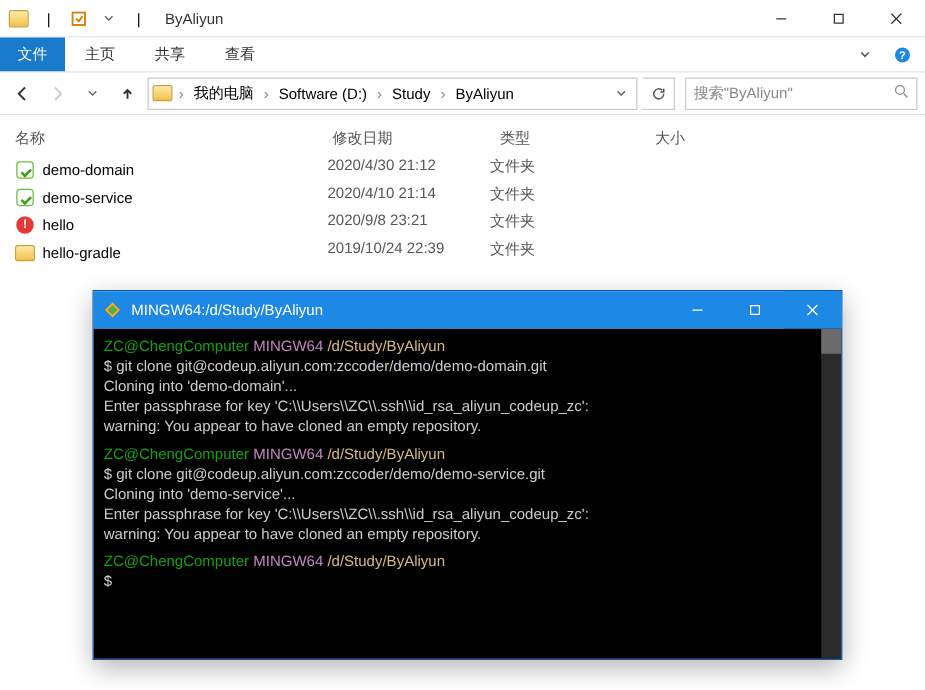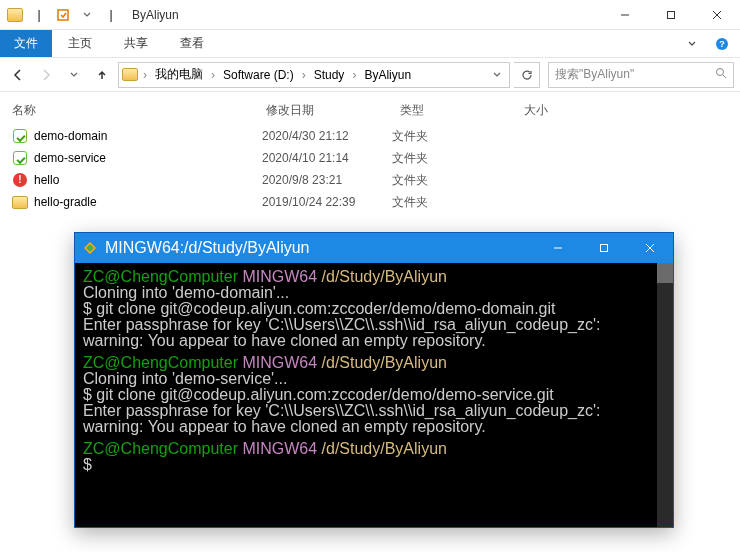--- a/index.html
+++ b/index.html
@@ -29,40 +29,40 @@
 .refresh{width:26px;height:26px;border:1px solid #ccc;border-left:none;margin-right:4px;display:flex;align-items:center;justify-content:center;color:#555}
 .searchbox{width:186px;height:26px;border:1px solid #ccc;display:flex;align-items:center;font-size:12px;color:#888;padding:0 6px}
 .searchbox .stext{flex:1}
 .content{position:relative}
 .cols{display:flex;font-size:12px;color:#555;padding:10px 12px 6px;gap:4px}
 .cols .c1{width:250px}
 .cols .c2{width:130px}
 .cols .c3{width:120px}
 .cols .c4{width:120px}
 .rows{font-size:12px;padding:0 12px}
-.row{display:flex;align-items:center;height:22px}
+.row{display:flex;height:22px}
 .row .c1{width:250px;display:flex;align-items:center;gap:6px}
 .row .c2{width:130px;color:#555}
 .row .c3{width:120px;color:#555}
 .row .c4{width:120px;color:#555}
 .ico{width:16px;height:16px;display:inline-flex;align-items:center;justify-content:center}
 .ico-folder{width:16px;height:13px;background:linear-gradient(#ffe9a6,#f2c14e);border:1px solid #caa23b;border-radius:2px;position:relative}
 .ico-green{width:14px;height:14px;border-radius:3px;background:#fff;border:1px solid #6bbf3a;position:relative}
 .ico-green::after{content:"";position:absolute;left:3px;top:5px;width:6px;height:3px;border-left:2px solid #3a9e18;border-bottom:2px solid #3a9e18;transform:rotate(-45deg)}
 .ico-red{width:14px;height:14px;border-radius:50%;background:#e53935;position:relative}
 .ico-red::after{content:"!";position:absolute;left:0;right:0;text-align:center;color:#fff;font-size:10px;line-height:14px;font-weight:bold}
 
 .term{position:absolute;left:74px;top:232px;width:600px;height:296px;border:1px solid #0a5ab4;box-shadow:0 6px 20px rgba(0,0,0,.3);display:flex;flex-direction:column}
-.term-title{height:30px;background:#1e88e5;color:#fff;display:flex;align-items:center;font-size:16px;padding-left:6px}
+.term-title{height:30px;background:#1e88e5;color:#fff;display:flex;align-items:center;font-size:12px;padding-left:6px}
 .term-title .ticon{width:18px;height:18px;margin-right:6px;display:flex;align-items:center;justify-content:center}
 .term-title .ttext{flex:1}
 .term-title .tbtns{display:flex}
 .term-title .tbtn{width:46px;height:30px;display:flex;align-items:center;justify-content:center;color:#fff}
 .term-title .tbtn.tclose{background:#1e88e5}
-.term-body{flex:1;background:#000;color:#ccc;font-family:Consolas,monospace;font-size:16px;line-height:16px;padding:6px 8px;overflow:hidden;position:relative}
+.term-body{flex:1;background:#000;color:#ccc;font-family:Consolas,monospace;font-size:12px;line-height:16px;padding:6px 8px;overflow:hidden;position:relative}
 .term-body .scrollbar{position:absolute;right:0;top:0;width:16px;height:100%;background:#2a2a2a}
 .term-body .scrollthumb{position:absolute;right:0;top:0;width:16px;height:20px;background:#6b6b6b}
 .tg{color:#13a10e}
 .tp{color:#c586c0}
 .ty{color:#d7ba7d}
 .tw{color:#cccccc}
 </style>
 </head>
 <body>
 
@@ -261,28 +261,28 @@
             <line x1="1" y1="1" x2="9" y2="9" stroke="#fff"></line>
             <line x1="9" y1="1" x2="1" y2="9" stroke="#fff"></line>
           </svg>
         </div>
     </div>
   </div>
   <div class="term-body" id="termbody">
     <div class="scrollbar"></div>
     <div class="scrollthumb"></div>
   <div><span class="tg">ZC@ChengComputer</span> <span class="tp">MINGW64</span> <span class="ty">/d/Study/ByAliyun</span></div>
+      <div class="tw">$ git clone git@codeup.aliyun.com:zccoder/demo/demo-domain.git</div>
       <div class="tw">Cloning into 'demo-domain'...</div>
-      <div class="tw">$ git clone git@codeup.aliyun.com:zccoder/demo/demo-domain.git</div>
       <div class="tw">Enter passphrase for key 'C:\\Users\\ZC\\.ssh\\id_rsa_aliyun_codeup_zc':</div>
       <div class="tw">warning: You appear to have cloned an empty repository.</div>
       <div style="height: 6px;"></div>
       <div><span class="tg">ZC@ChengComputer</span> <span class="tp">MINGW64</span> <span class="ty">/d/Study/ByAliyun</span></div>
+      <div class="tw">$ git clone git@codeup.aliyun.com:zccoder/demo/demo-service.git</div>
       <div class="tw">Cloning into 'demo-service'...</div>
-      <div class="tw">$ git clone git@codeup.aliyun.com:zccoder/demo/demo-service.git</div>
       <div class="tw">Enter passphrase for key 'C:\\Users\\ZC\\.ssh\\id_rsa_aliyun_codeup_zc':</div>
       <div class="tw">warning: You appear to have cloned an empty repository.</div>
       <div style="height: 6px;"></div>
       <div><span class="tg">ZC@ChengComputer</span> <span class="tp">MINGW64</span> <span class="ty">/d/Study/ByAliyun</span></div>
       <div class="tw">$</div>
       <div style="height: 6px;"></div>
     </div>
 </div>
 
 </body></html>

